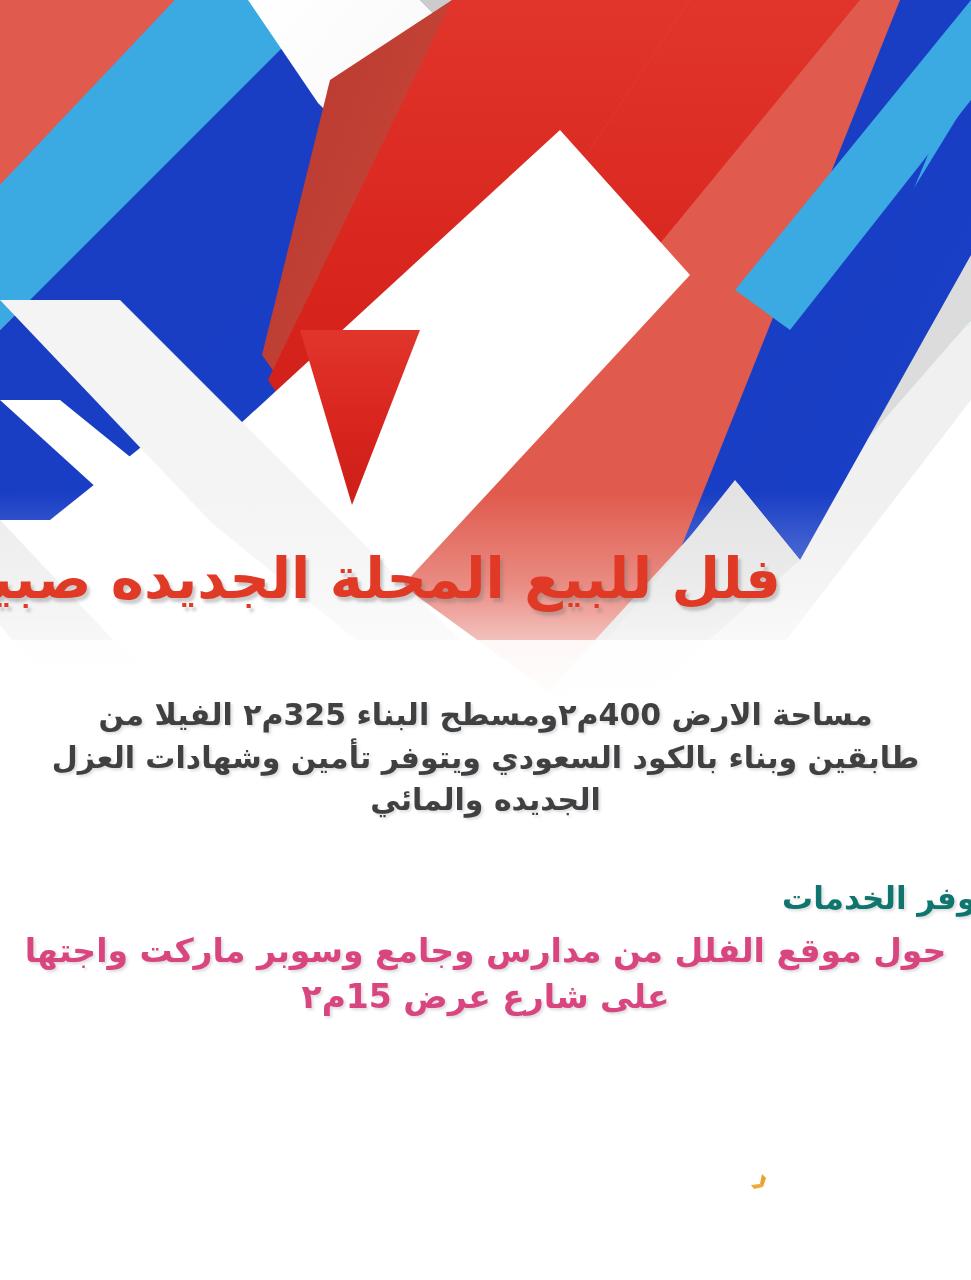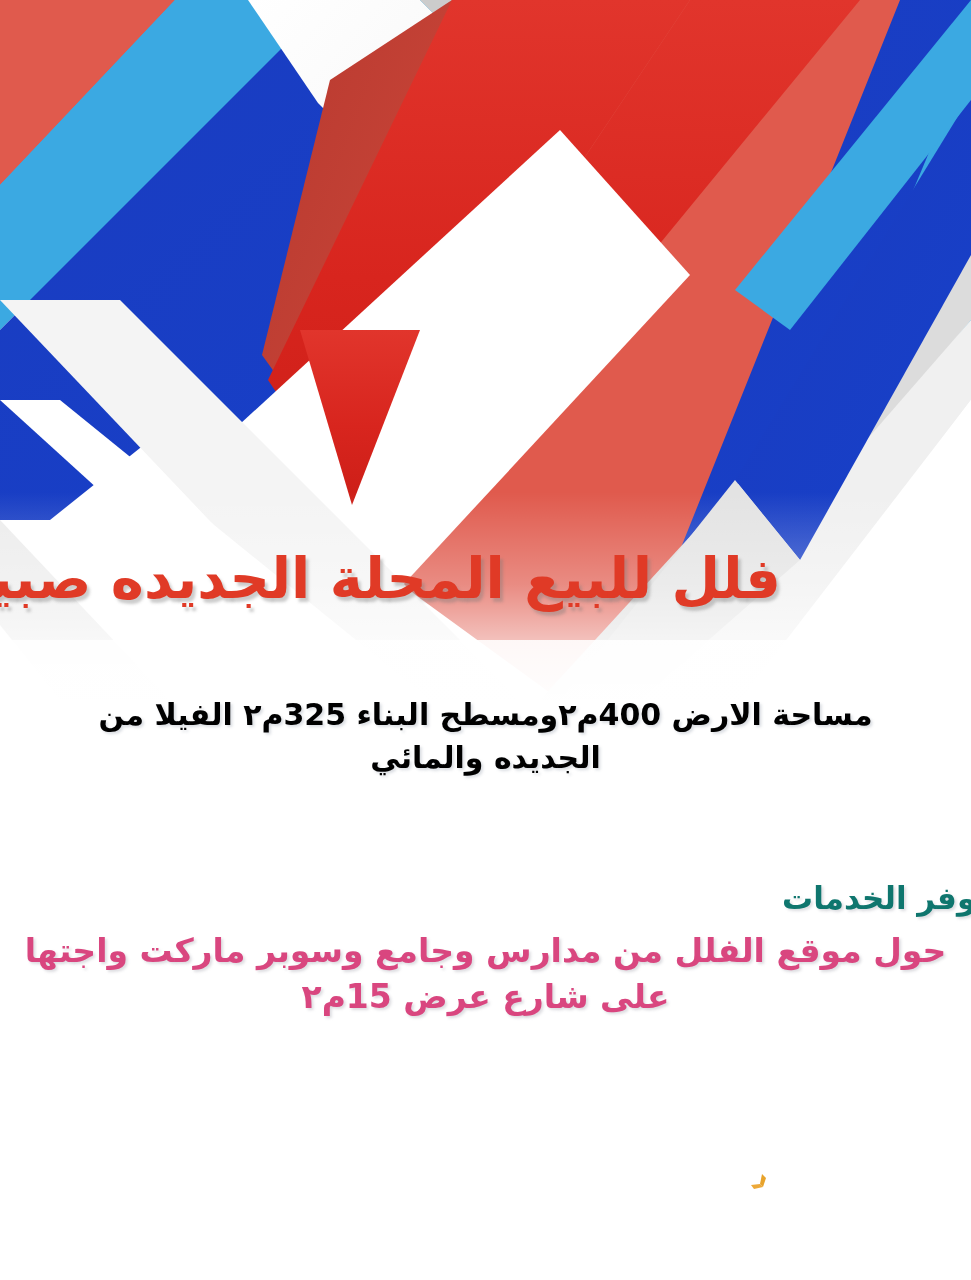--- a/index.html
+++ b/index.html
@@ -82,21 +82,21 @@
     position: absolute;
     left: 40px;
     top: 694px;
     width: 891px;
     text-align: center;
     direction: rtl;
     font-family: "DejaVu Sans", "Liberation Sans", sans-serif;
     font-weight: bold;
     font-size: 30px;
     line-height: 1.42;
-    color: #000000;
+    color: #404040;
     text-shadow: 2px 2px 3px rgba(140,150,165,0.32);
   }
   .body-block .line {
     display: block;
   }
 
   .services-heading {
     position: absolute;
     left: 17px;
     top: 880px;
@@ -228,20 +228,21 @@
     </svg>
     <div id="art-fade"></div>
   </div>
 
   <div id="content">
 
     <h1 class="headline">فلل للبيع المحلة الجديده صبياء</h1>
 
     <div class="body-block">
       <span class="line">مساحة الارض 400م٢ومسطح البناء 325م٢ الفيلا من</span>
+      <span class="line">طابقين وبناء بالكود السعودي ويتوفر تأمين وشهادات العزل</span>
       <span class="line">الجديده والمائي</span>
     </div>
 
     <div class="services-heading">توفر الخدمات</div>
 
     <div class="services-body">
       <span class="line">حول موقع الفلل من مدارس وجامع وسوبر ماركت واجتها</span>
       <span class="line">على شارع عرض 15م٢</span>
     </div>
 

